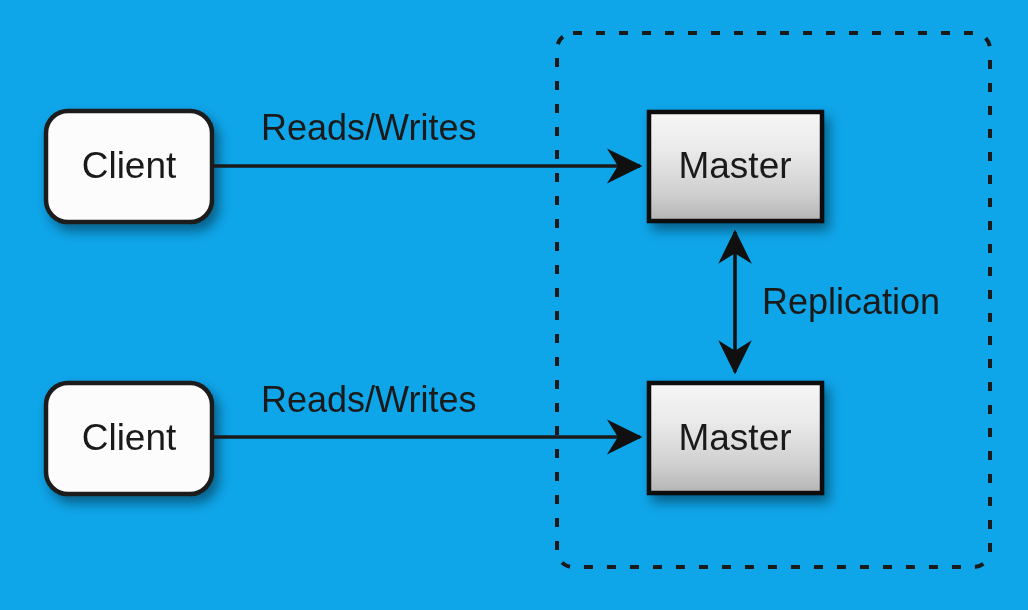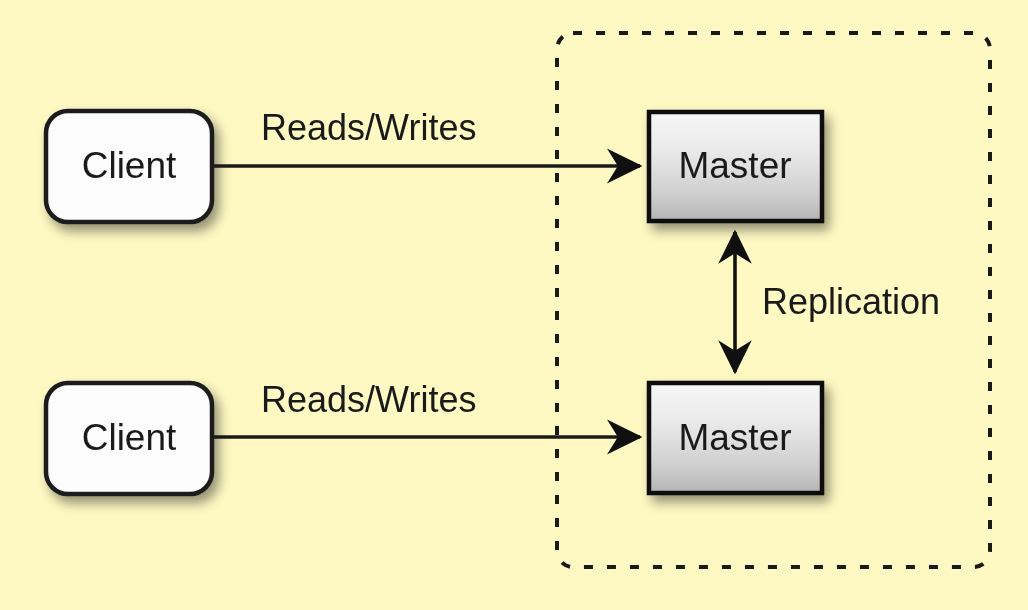--- a/index.html
+++ b/index.html
@@ -7,21 +7,21 @@
     padding: 0;
     background: #ffffff;
   }
   body {
     font-family: "Liberation Sans", "DejaVu Sans", sans-serif;
   }
   #canvas {
     position: relative;
     width: 1028px;
     height: 610px;
-    background: #fef9c3;
+    background: #0ea5e9;
     overflow: hidden;
   }
   #diagram-svg {
     position: absolute;
     left: 0;
     top: 0;
     width: 1028px;
     height: 610px;
   }
   .node-label {

